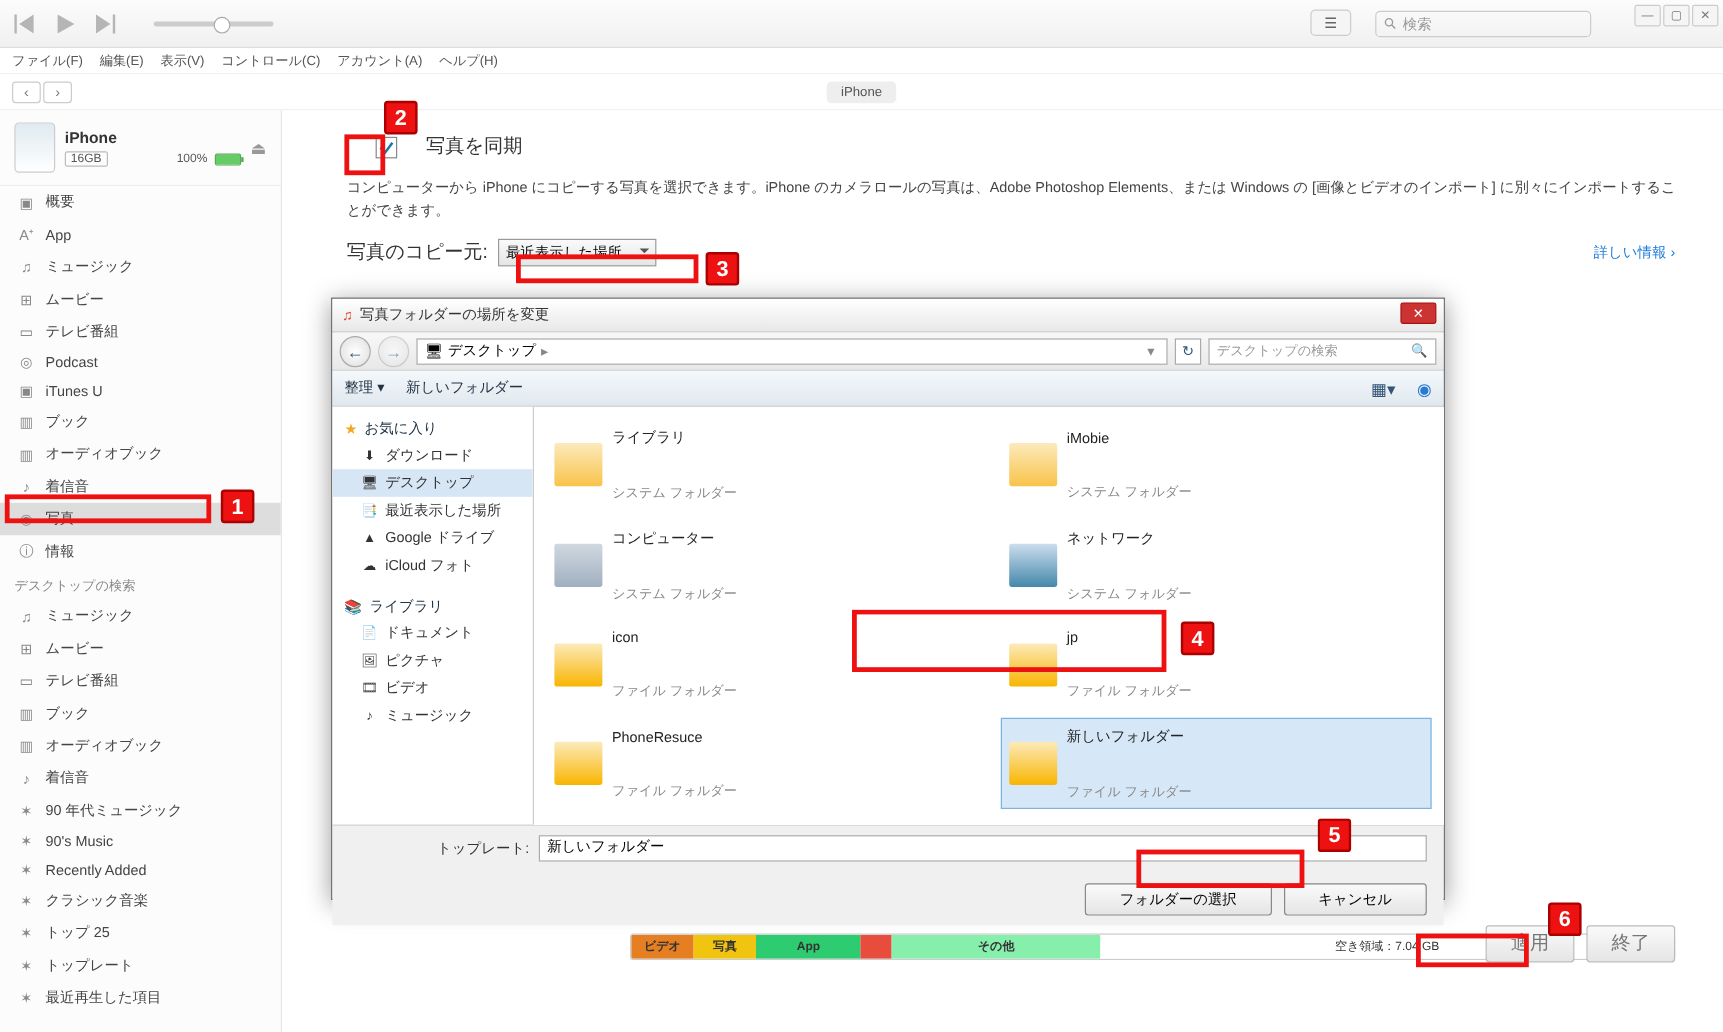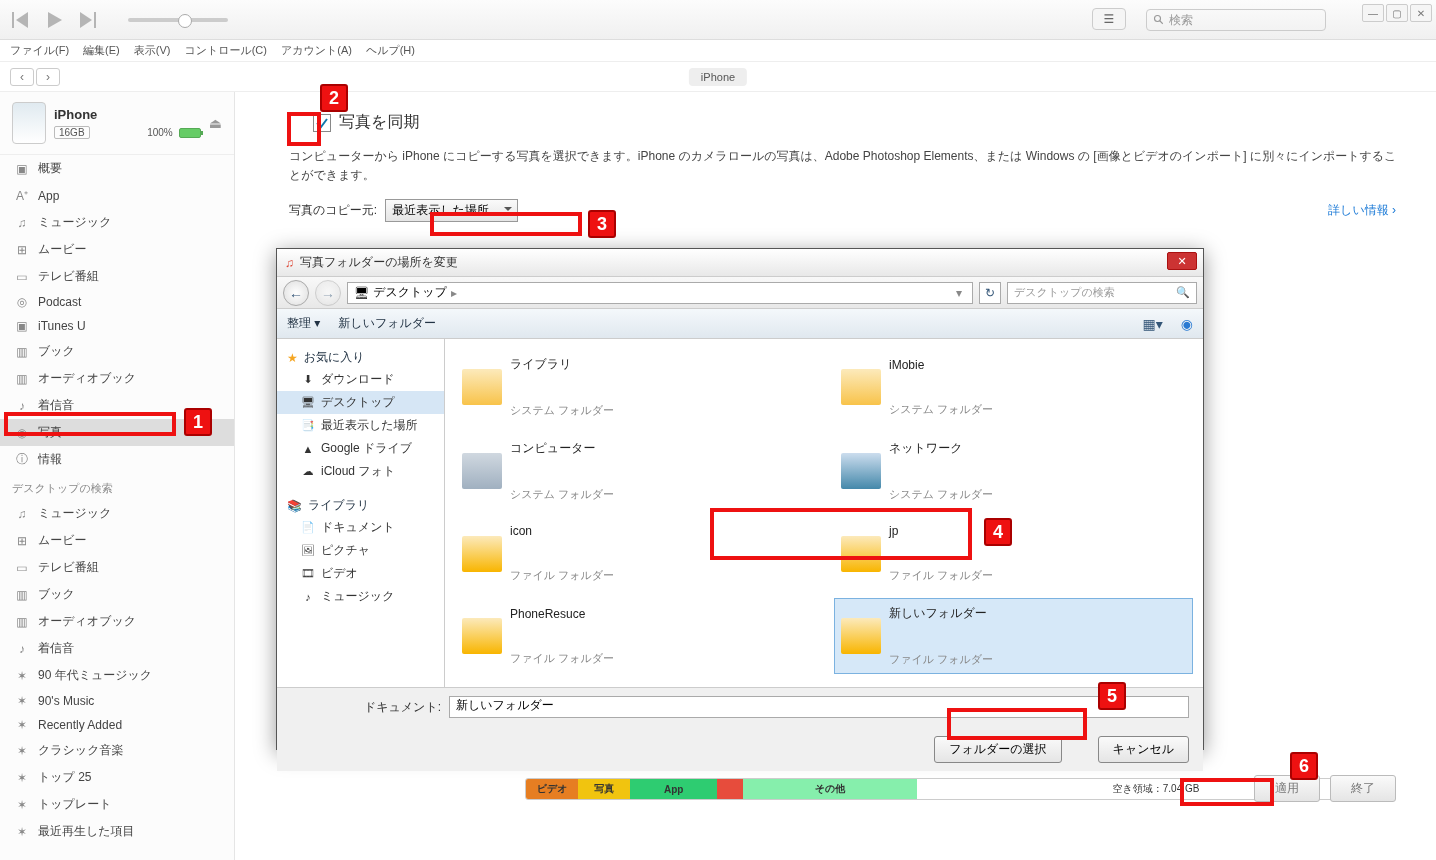--- a/index.html
+++ b/index.html
@@ -46,36 +46,36 @@
 .nav-item { display:flex; align-items:center; gap:8px; padding:5px 14px; color:#444; cursor:default;}
 .nav-item .ico { width:16px; text-align:center; color:#888; font-size:12px;}
 .nav-item.selected { background:#ddd;}
 
 .highlight-box { position:absolute; border:4px solid #e11; pointer-events:none; z-index:60;}
 .badge { position:absolute; width:28px; height:28px; background:#e11; color:#fff; font-weight:bold; font-size:18px; border-radius:3px; border:2px solid #a00; display:flex; align-items:center; justify-content:center; z-index:61;}
 
 
 .main { position:absolute; left:235px; top:92px; right:0; bottom:0; background:#fff; }
 .sync-panel { padding:20px 30px; }
-.sync-title-row { display:flex; align-items:center; gap:8px; margin-bottom:14px;padding-left:48px;}
+.sync-title-row { display:flex; align-items:center; gap:24px; margin-bottom:14px;padding-left:48px;}
 .sync-chk { width:18px; height:18px; border:1px solid #888; background:#fff; display:flex; align-items:center; justify-content:center; }
 .sync-chk svg { width:14px; height:14px; }
 .sync-title { font-size:16px; color:#333;}
 .desc { color:#444; font-size:12px; line-height:1.6; margin:0 0 14px 24px;}
 .src-row { display:flex; align-items:center; gap:8px; margin-left:24px;}
-.src-label { font-size:12px; color:#333;}
+.src-label { font-size:16px; color:#333;}
 .src-select { border:1px solid #999; background:linear-gradient(#fafafa,#e5e5e5); padding:2px 18px 2px 6px; font-size:12px; position:relative;}
 .src-select::after { content:""; position:absolute; right:5px; top:7px; border:4px solid transparent; border-top-color:#555;}
 .more-link { position:absolute; right:40px; color:#1a79d6; font-size:12px;}
 
 
 .storage-row { position:absolute; left:290px; right:40px; bottom:60px; height:22px; display:flex; align-items:center; border:1px solid #ccc; border-radius:3px; overflow:hidden; background:#fff;}
 .seg { height:100%; display:flex; align-items:center; justify-content:center; font-size:10px; font-weight:bold; color:#333;}
 .btn-row { position:absolute; right:40px; bottom:58px; display:flex; gap:10px;}
-.btn { padding:4px 20px; border:1px solid #bbb; background:linear-gradient(#fafafa,#e5e5e5); border-radius:3px; font-size:12px; color:#777;}
+.btn { padding:4px 20px; border:1px solid #bbb; background:linear-gradient(#fafafa,#e5e5e5); border-radius:3px; font-size:16px; color:#777;}
 
 
 .dialog { position:absolute; left:276px; top:248px; width:928px; height:502px; background:#f5f5f5; border:1px solid #555; box-shadow:0 4px 20px rgba(0,0,0,.4); z-index:50;}
 .dlg-title { height:28px; background:linear-gradient(#fff,#e8e8e8); border-bottom:1px solid #ccc; display:flex; align-items:center; padding:0 8px; font-size:12px; color:#333; position:relative;}
 .dlg-title .itunes-ico { color:#d43; font-size:12px; margin-right:6px;}
 .dlg-close { position:absolute; right:6px; top:3px; width:30px; height:18px; background:#c33; border:1px solid #a11; border-radius:2px; color:#fff; display:flex; align-items:center; justify-content:center; font-size:11px;}
 .dlg-nav { height:32px; background:linear-gradient(#f8f8f8,#e8e8e8); border-bottom:1px solid #ccc; display:flex; align-items:center; padding:0 6px; gap:6px;}
 .navbtn { width:26px; height:26px; border:1px solid #aaa; border-radius:50%; background:radial-gradient(#fff,#ddd); display:flex; align-items:center; justify-content:center; color:#357; font-size:14px;}
 .navbtn.disabled { opacity:.5;}
 .path { flex:1; height:22px; background:#fff; border:1px solid #aaa; display:flex; align-items:center; padding:0 6px; font-size:12px;}
@@ -104,21 +104,21 @@
 .fico.net { background:linear-gradient(#cde,#48a);}
 .fico.user { background:linear-gradient(#fceabb,#f8c34a);}
 .flabel .name { font-size:12px; color:#222;}
 .flabel .sub { font-size:11px; color:#888;margin-top:30px;}
 
 .dlg-bottom { padding:8px 14px; border-top:1px solid #ccc; background:#f0f0f0;}
 .folder-row { display:flex; align-items:center; gap:8px; margin-bottom:18px;}
 .folder-row label { font-size:12px; color:#333; width:150px; text-align:right;}
 .folder-input { flex:1; height:22px; border:1px solid #aaa; background:#fff; padding:0 6px; font-size:12px;}
 .dlg-btns { display:flex; justify-content:flex-end; gap:10px;}
-.dlg-btn { padding:4px 14px; border:1px solid #888; background:linear-gradient(#fafafa,#e5e5e5); border-radius:3px; font-size:12px;margin-left:26px;}
+.dlg-btn { padding:4px 28px; border:1px solid #888; background:linear-gradient(#fafafa,#e5e5e5); border-radius:3px; font-size:12px;}
 </style>
 </head>
 <body>
 
 <div class="toolbar">
   <div class="play-controls">
     <svg>
         <path d="M2 2v16h2V2zm16 0L6 10l12 8z"></path>
       </svg>
     <svg>
@@ -462,21 +462,21 @@
             <div class="flabel">
               <div class="name">連絡先</div>
               <div class="sub">ファイル フォルダー</div>
             </div>
           </div>
         </div>
     </div>
   </div>
   <div class="dlg-bottom">
     <div class="folder-row">
-      <label>ドキュメント:</label>
+      <label>トップレート:</label>
       <div class="folder-input">新しいフォルダー</div>
     </div>
     <div class="dlg-btns">
       <div class="dlg-btn">フォルダーの選択</div>
       <div class="dlg-btn">キャンセル</div>
     </div>
   </div>
 </div>
 
 <div class="highlight-box" style="left:4px; top:412px; width:172px; height:24px;"></div>

